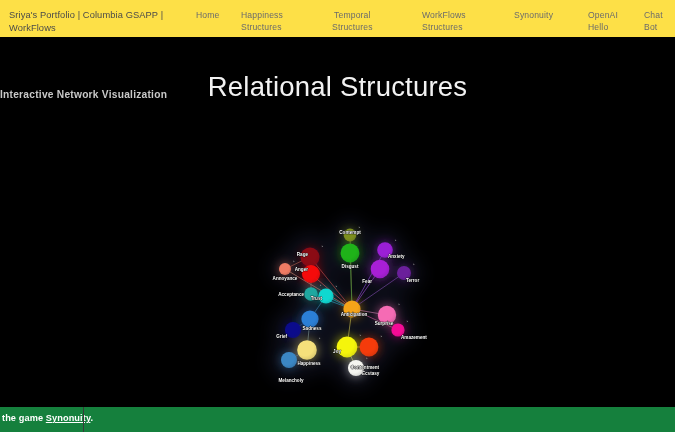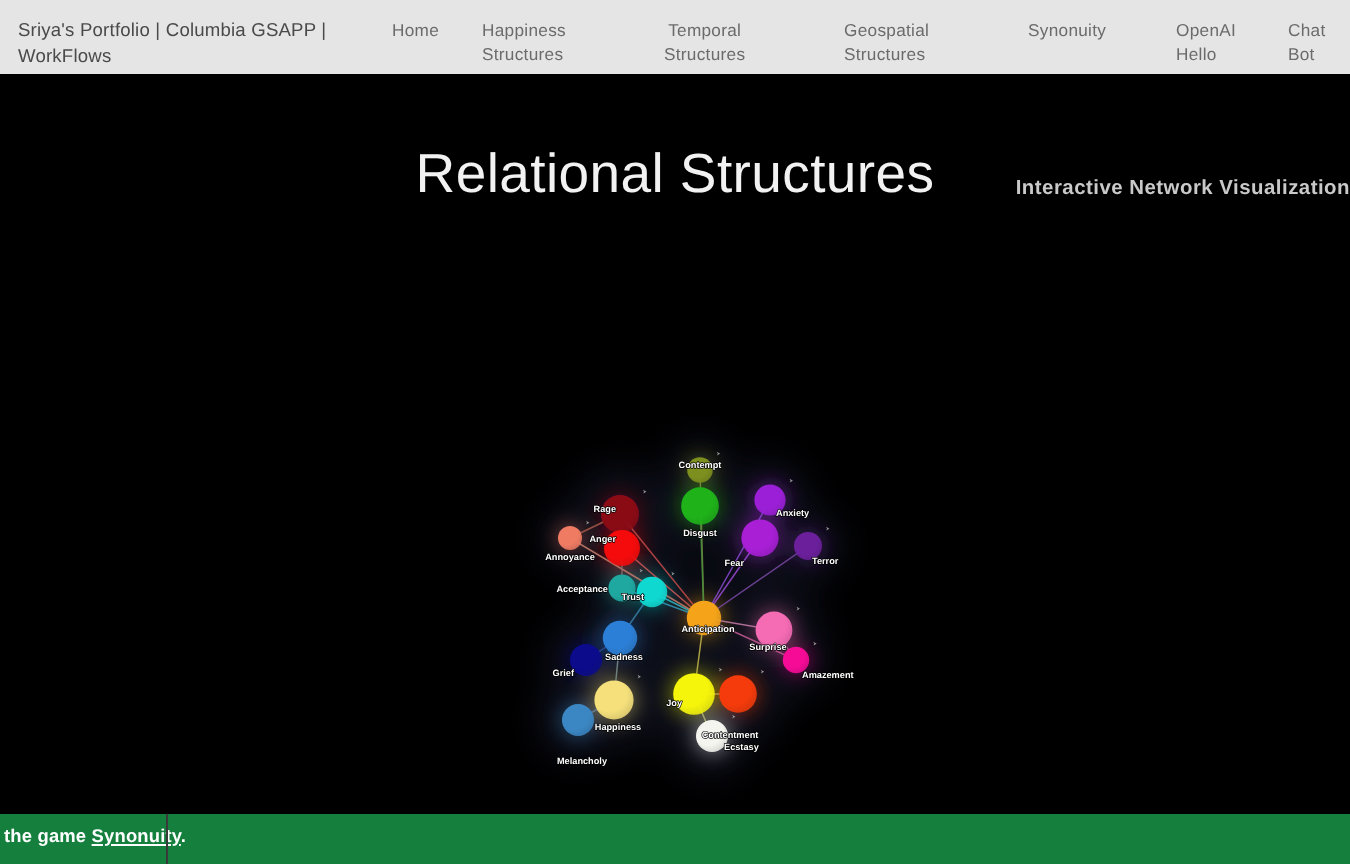--- a/index.html
+++ b/index.html
@@ -9,21 +9,21 @@
     width: 675px; height: 432px;
     overflow: hidden;
     background: #000;
     font-family: "Liberation Sans", sans-serif;
   }
 
   
   #site-header {
     position: absolute; left: 0; top: 0;
     width: 675px; height: 37px;
-    background: #e5e5e5;
+    background: #fde047;
     display: flex; align-items: flex-start;
   }
   #brand {
     position: absolute; left: 9px; top: 9px;
     width: 175px;
     font-size: 9.3px; line-height: 12.5px;
     color: #4a4a4a;
     letter-spacing: .1px;
   }
   #nav-list {
@@ -47,21 +47,21 @@
   }
   #page-title {
     position: absolute; left: 0; top: 16px; width: 675px;
     text-align: center;
     font-size: 27.5px; font-weight: 400;
     color: #f2f2f2;
     letter-spacing: .2px;
   }
   #page-subtitle {
     position: absolute; left: 0; top: 52px; width: 675px;
-    text-align: right;
+    text-align: left;
     font-size: 10.2px; font-weight: bold;
     color: #c9c9c9;
     letter-spacing: .25px;
   }
 
   
   #network-viz {
     position: absolute; left: 232px; top: 160px;
     width: 216px; height: 235px;
   }
@@ -112,21 +112,21 @@
 <body>
 
 <div id="site-header">
   <div id="brand">Sriya's Portfolio | Columbia GSAPP | WorkFlows</div>
   <nav id="nav-list">
       <div class="nav-item" style="left: 0px;">Home</div>
       <div class="nav-item" style="left: 45px;">Happiness
 Structures</div>
       <div class="nav-item" style="left: 136px; text-align: center;">Temporal
 Structures</div>
-      <div class="nav-item" style="left: 226px;">Geospatial
+      <div class="nav-item" style="left: 226px;">WorkFlows
 Structures</div>
       <div class="nav-item" style="left: 318px;">Synonuity</div>
       <div class="nav-item" style="left: 392px;">OpenAI
 Hello</div>
       <div class="nav-item" style="left: 448px;">Chat
 Bot</div>
     </nav>
 </div>
 
 <section id="hero">

